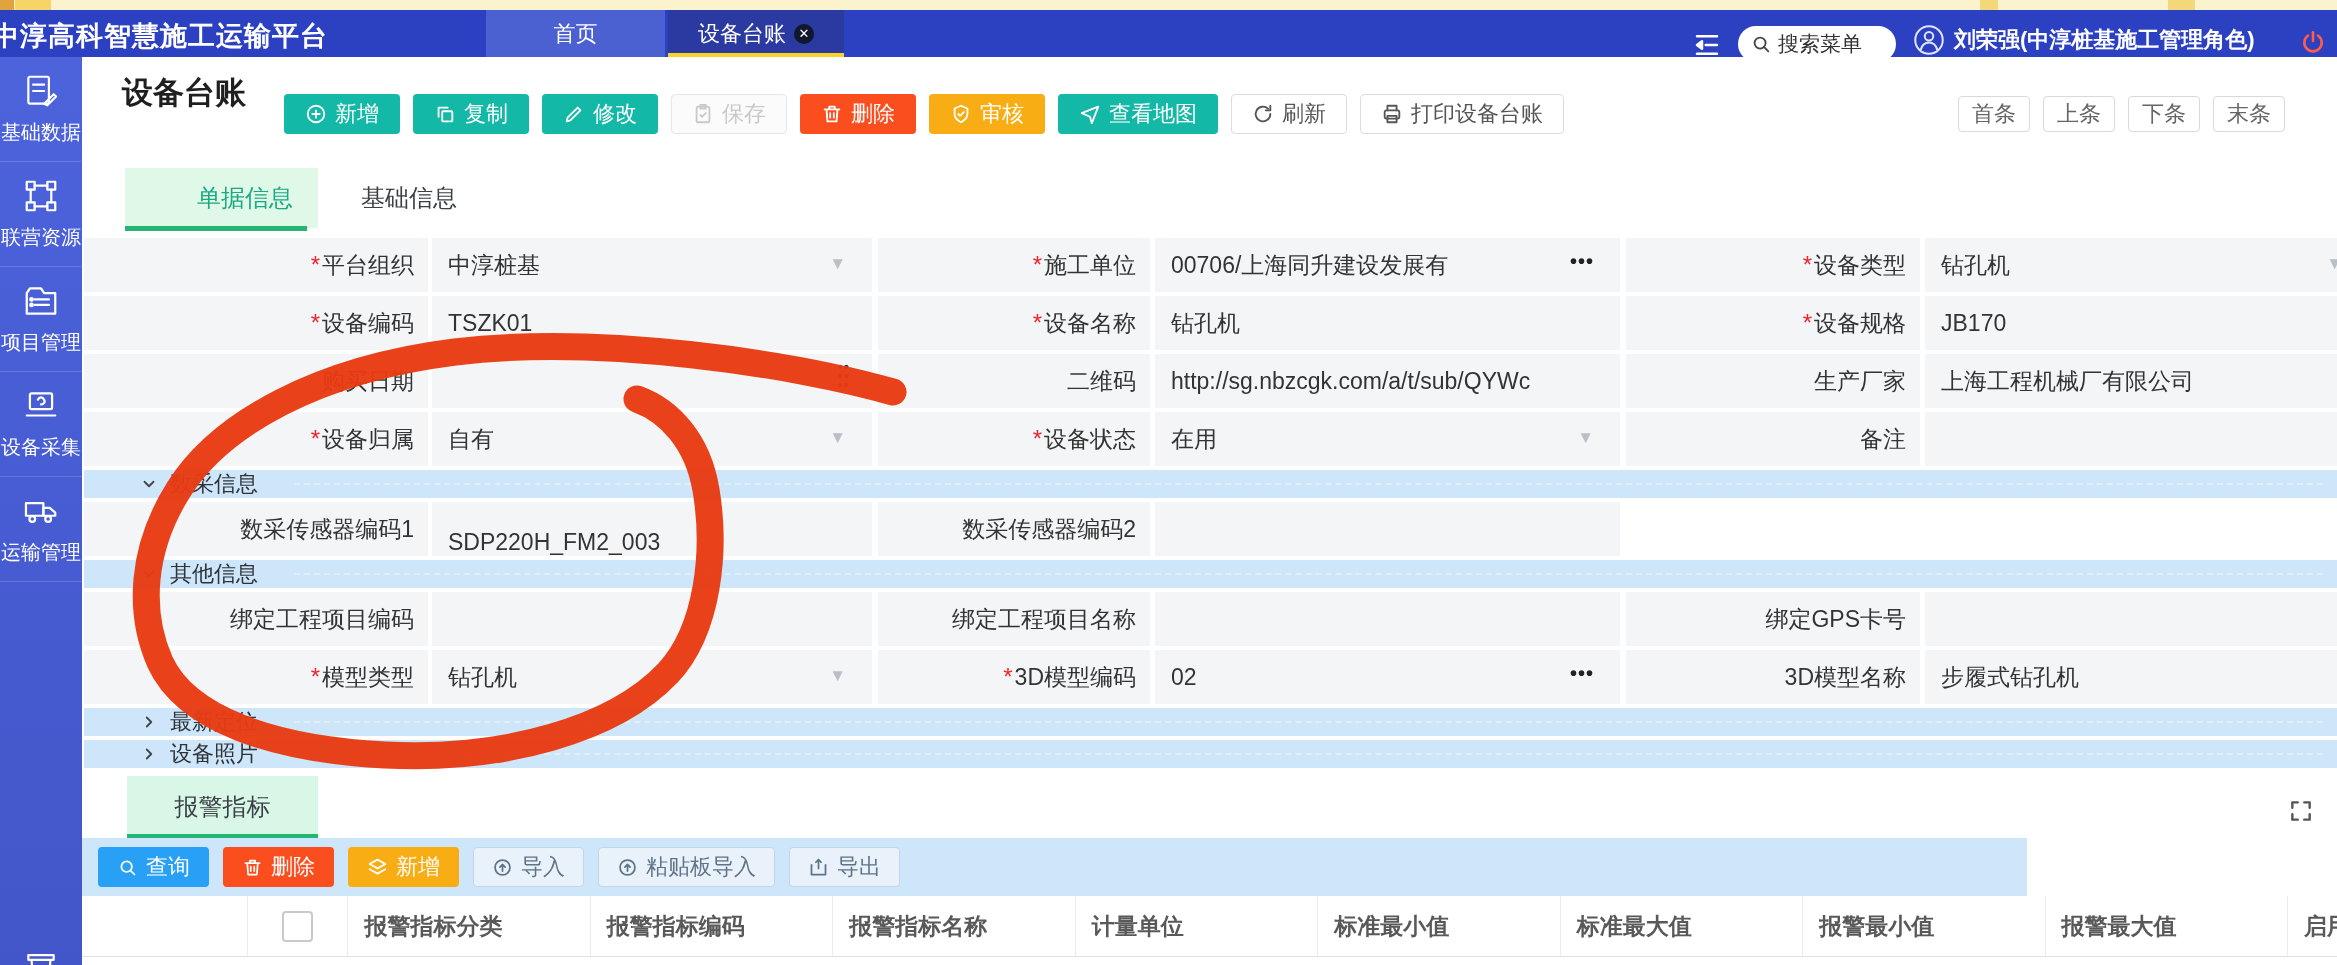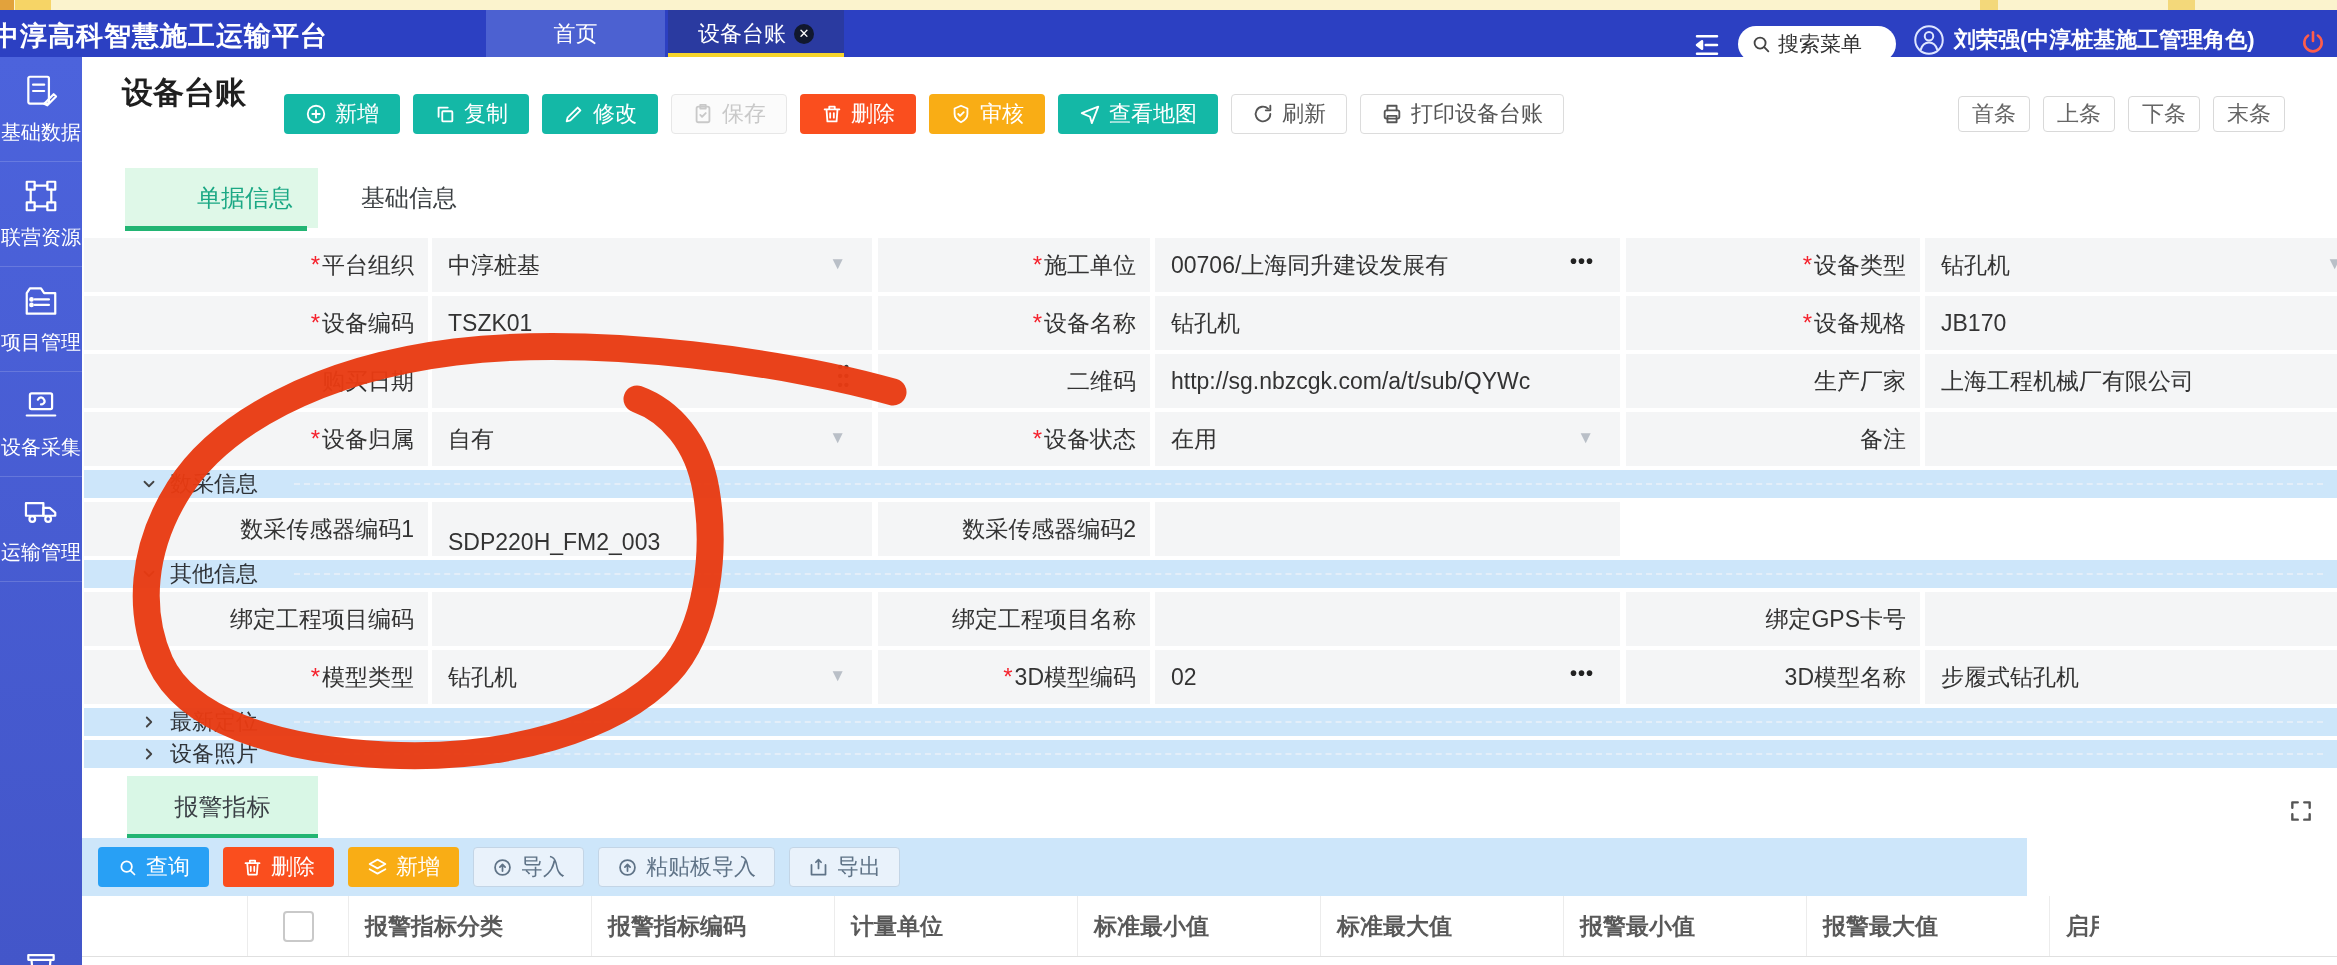--- a/index.html
+++ b/index.html
@@ -536,20 +536,21 @@
       <span>导出</span>
     </div>
   </div>
 <div id="table-header" class="abs">
     <div class="th" style="width: 165px;"></div>
     <div class="th cbwrap" style="width: 101px;">
       <div id="hdr-checkbox"></div>
     </div>
     <div class="th" style="width: 243px;">报警指标分类</div>
     <div class="th" style="width: 243px;">报警指标编码</div>
+    <div class="th" style="width: 243px;">报警指标名称</div>
     <div class="th" style="width: 243px;">计量单位</div>
     <div class="th" style="width: 243px;">标准最小值</div>
     <div class="th" style="width: 243px;">标准最大值</div>
     <div class="th" style="width: 243px;">报警最小值</div>
     <div class="th" style="width: 243px;">报警最大值</div>
     <div class="th" style="width: 50px;">启用</div>
   </div>
 
 <svg id="annotation" class="abs" viewBox="0 0 2337 965">
   <path d="M 893 392 C 795 364 600 334 455 352 C 318 369 220 424 179 489 C 141 549 138 612 160 662

